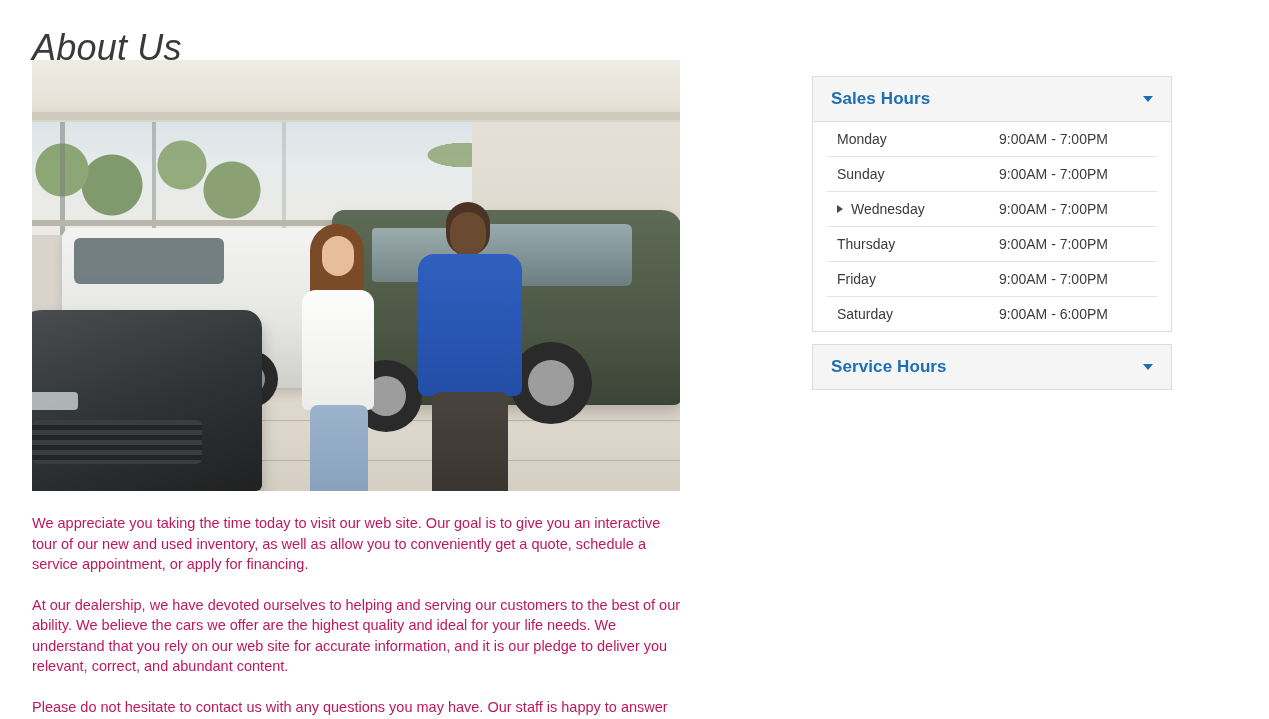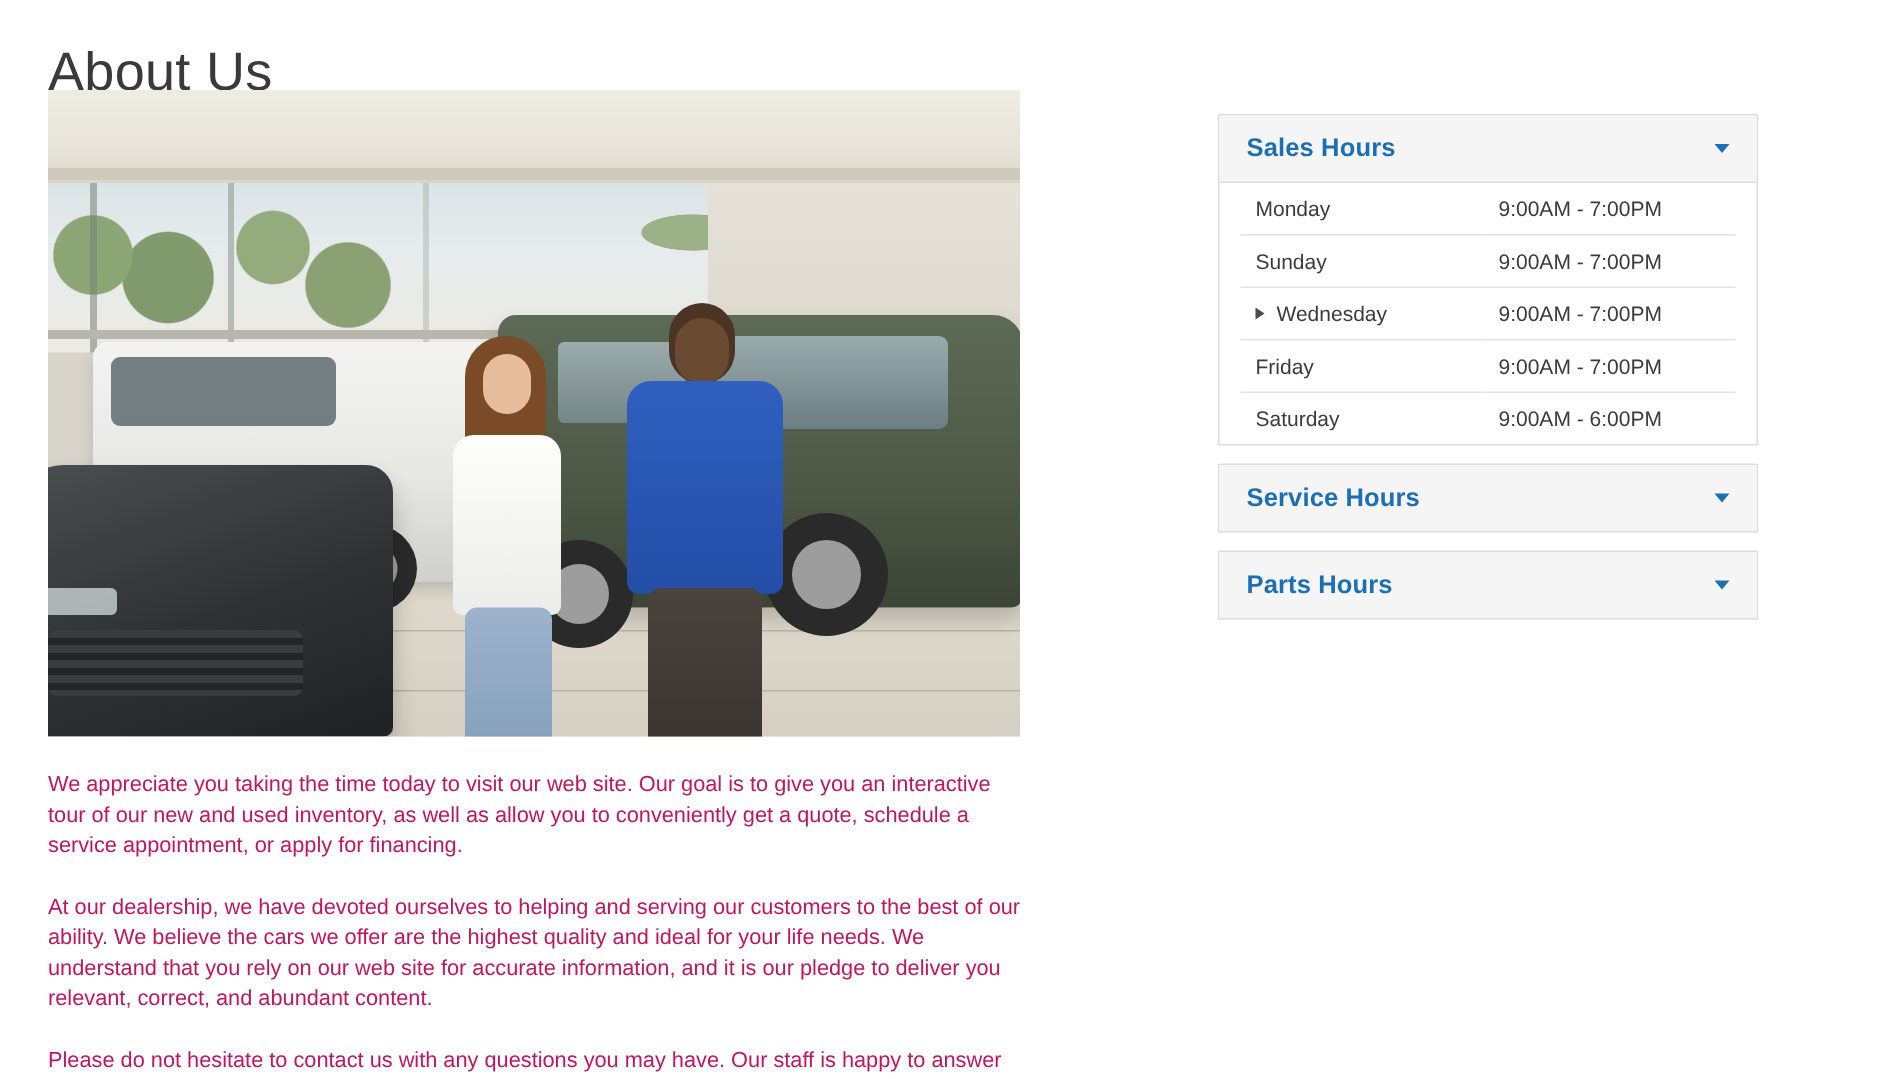--- a/index.html
+++ b/index.html
@@ -23,20 +23,21 @@
   
   .page-title {
     position: absolute;
     left: 32px;
     top: 2px;
     font-size: 36px;
     font-weight: 400;
     color: #3a3a3a;
     letter-spacing: 0.2px;
     line-height: 44px;
+    font-style: italic;
   }
 
   
   .left-col {
     position: absolute;
     left: 32px;
     top: 60px;
     width: 648px;
   }
 
@@ -351,40 +352,38 @@
             </tr>
             <tr>
               <td class="day">Sunday</td>
               <td class="time">9:00AM - 7:00PM</td>
             </tr>
             <tr class="today">
               <td class="day">Wednesday</td>
               <td class="time">9:00AM - 7:00PM</td>
             </tr>
             <tr>
+              <td class="day">Thursday</td>
+              <td class="time">9:00AM - 7:00PM</td>
+            </tr>
+            <tr>
               <td class="day">Friday</td>
               <td class="time">9:00AM - 7:00PM</td>
             </tr>
             <tr>
               <td class="day">Saturday</td>
               <td class="time">9:00AM - 6:00PM</td>
             </tr>
           </tbody>
         </table>
       </div>
     </div>
 
     <div class="panel collapsed">
       <div class="panel-header">
         <span class="panel-title">Service Hours</span>
         <span class="caret"></span>
       </div>
     </div>
 
-    <div class="panel collapsed">
-      <div class="panel-header">
-        <span class="panel-title">Parts Hours</span>
-        <span class="caret"></span>
-      </div>
-    </div>
 
   </div>
 </div>
 
 </body></html>

